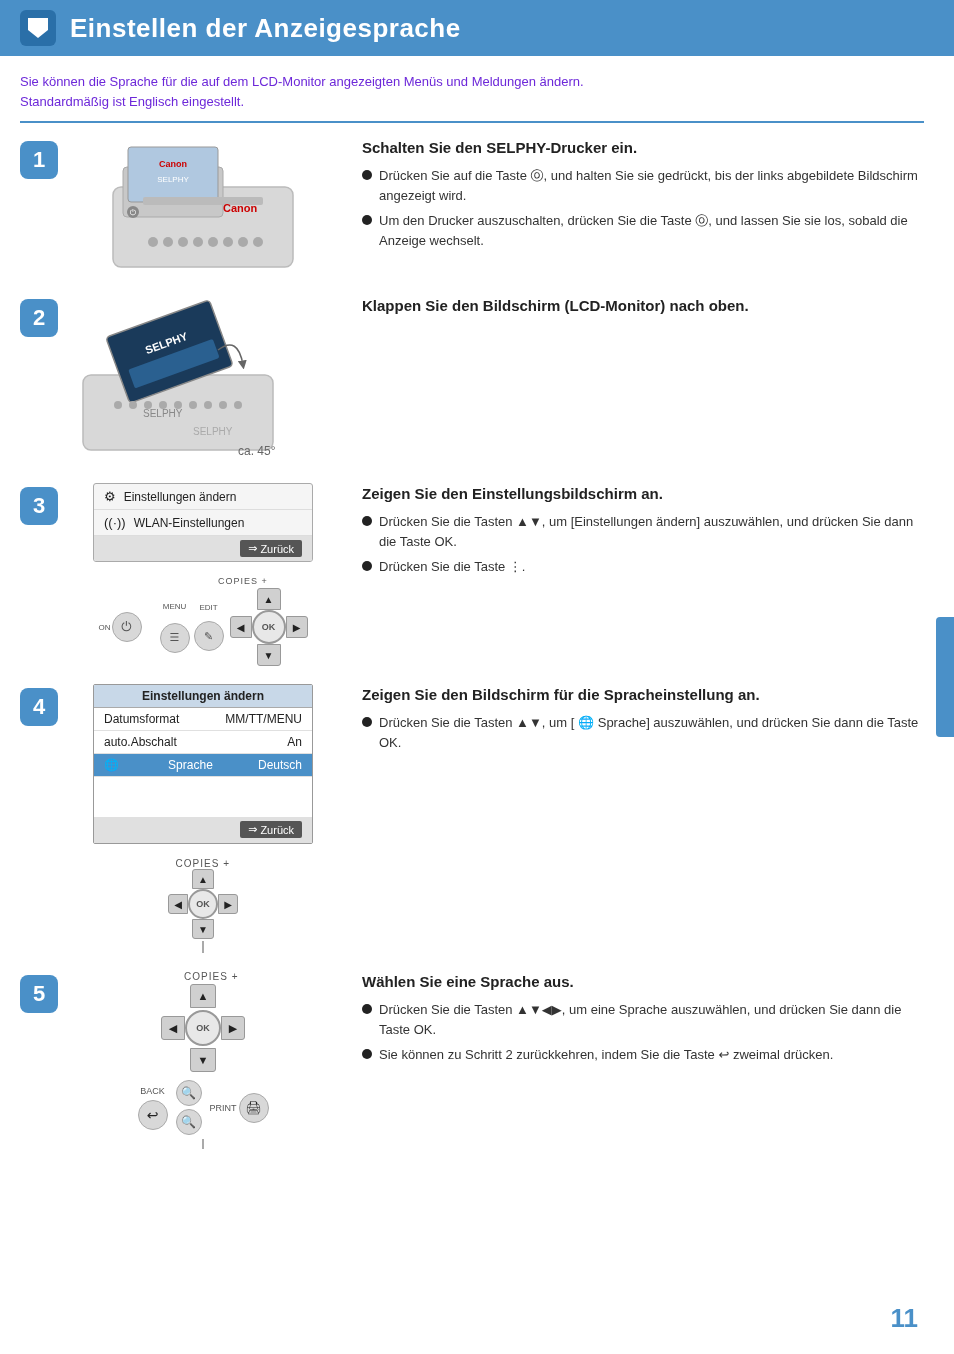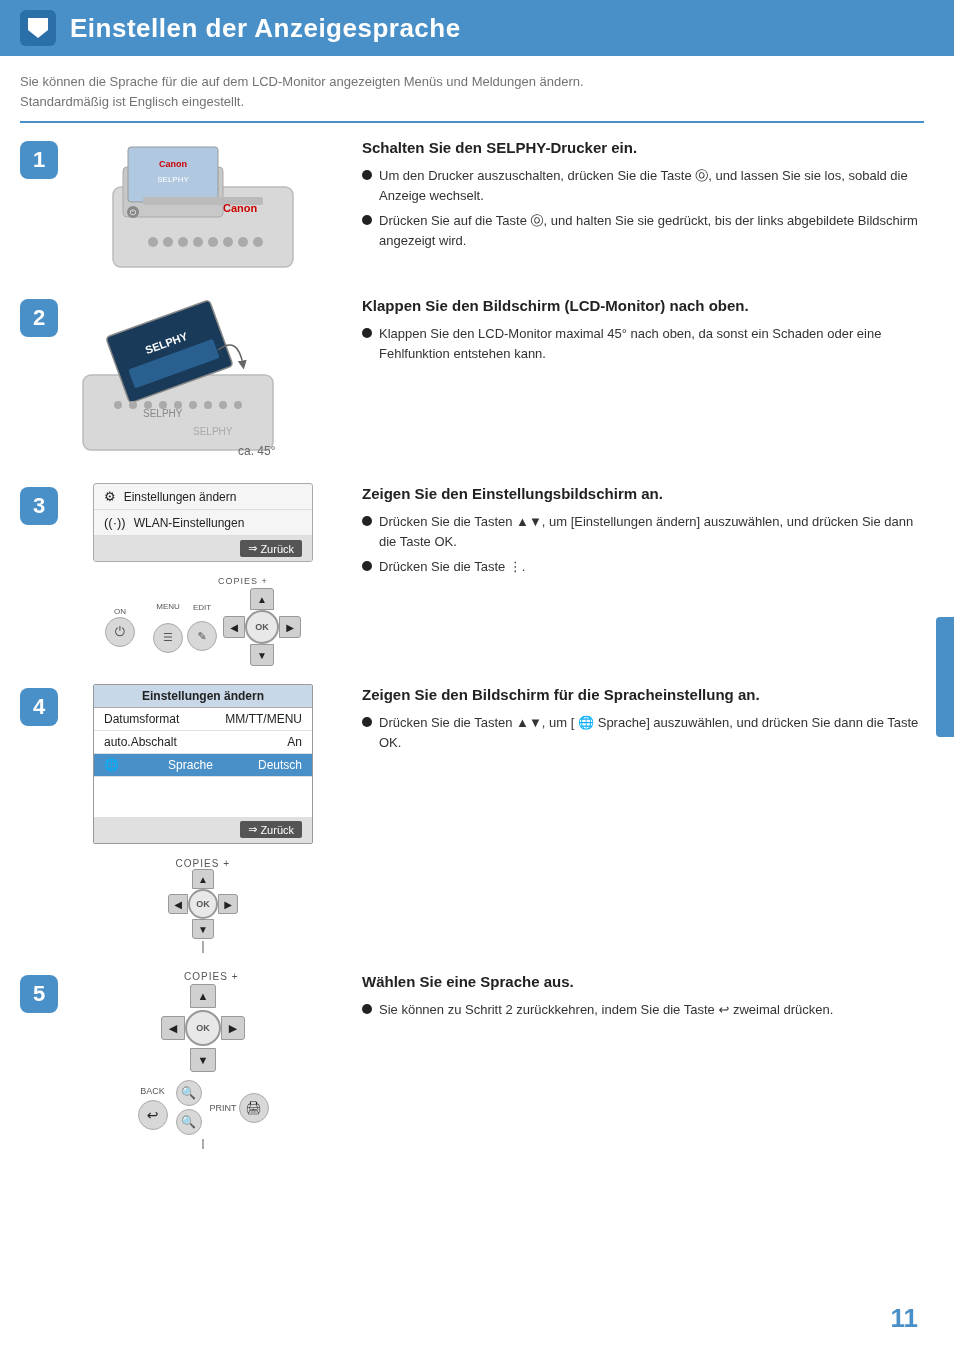--- a/index.html
+++ b/index.html
@@ -44,21 +44,21 @@
       color: #fff;
       letter-spacing: 0.5px;
     }
 
     .page-content {
       padding: 16px 30px 20px 20px;
     }
 
     .intro-text {
       font-size: 13px;
-      color: #737373;
+      color: #6d28d9;
       margin-bottom: 14px;
       border-bottom: 2px solid #4a90c8;
       padding-bottom: 10px;
       line-height: 1.5;
     }
 
     .step-row {
       display: flex;
       align-items: flex-start;
       margin-bottom: 18px;
@@ -292,25 +292,25 @@
           <rect x="50" y="60" width="120" height="8" rx="2" fill="#bbb"></rect>
 
           <text x="130" y="75" font-size="11" fill="#c00" font-weight="bold" font-family="Arial">Canon</text>
         </svg>
       </div>
       <div class="step-text">
         <div class="step-heading">Schalten Sie den SELPHY-Drucker ein.</div>
         <ul class="step-bullets">
           <li>
             <div class="bullet-dot"></div>
+            <span>Drücken Sie auf die Taste ⓞ, und halten Sie sie gedrückt, bis der links abgebildete Bildschirm angezeigt wird.</span>
+          </li>
+          <li>
+            <div class="bullet-dot"></div>
             <span>Um den Drucker auszuschalten, drücken Sie die Taste ⓞ, und lassen Sie sie los, sobald die Anzeige wechselt.</span>
-          </li>
-          <li>
-            <div class="bullet-dot"></div>
-            <span>Drücken Sie auf die Taste ⓞ, und halten Sie sie gedrückt, bis der links abgebildete Bildschirm angezeigt wird.</span>
           </li>
         </ul>
       </div>
     </div>
 
     <div class="step-row">
       <div class="step-number">2</div>
       <div class="step-image" style="align-items:flex-start;">
         <svg width="230" height="170">
 
@@ -340,26 +340,20 @@
           <circle cx="125" cy="110" r="4" fill="#aaa"></circle>
           <circle cx="140" cy="110" r="4" fill="#aaa"></circle>
           <circle cx="155" cy="110" r="4" fill="#aaa"></circle>
           <circle cx="170" cy="110" r="4" fill="#aaa"></circle>
 
           <text x="170" y="160" font-size="12" fill="#666" font-family="Arial">ca. 45°</text>
         </svg>
       </div>
       <div class="step-text">
         <div class="step-heading">Klappen Sie den Bildschirm (LCD-Monitor) nach oben.</div>
-        <ul class="step-bullets">
-          <li>
-            <div class="bullet-dot"></div>
-            <span>Klappen Sie den LCD-Monitor maximal 45° nach oben, da sonst ein Schaden oder eine Fehlfunktion entstehen kann.</span>
-          </li>
-        </ul>
       </div>
     </div>
 
     <div class="step-row" style="align-items:flex-start;">
       <div class="step-number">3</div>
       <div class="step3-image-col" style="flex:0 0 270px; margin-right:24px;">
 
         <div class="settings-screen">
           <div class="settings-screen-row">
             <span style="font-size:13px;">⚙</span>
@@ -377,21 +371,21 @@
           </div>
         </div>
 
         <div class="full-panel-wrap">
           <div style="display:flex; align-items:center; gap:6px; margin-bottom:2px;">
             <span style="font-size:9px; color:#555; letter-spacing:1px; margin-left:80px;">COPIES +</span>
           </div>
 
           <div style="display:flex; align-items:center; gap:2px;">
 
-            <div style="display:flex; flex-direction:column; align-items:center; gap:1px;">
+            <div style="display:flex; flex-direction:row; align-items:center; gap:1px;">
               <span style="font-size:8px; color:#555;">ON</span>
               <div style="width:30px; height:30px; border-radius:50%; background:#d8d8d8; border:1px solid #aaa; display:flex; align-items:center; justify-content:center; font-size:13px; color:#555;">⏻</div>
             </div>
 
             <div style="display:flex; flex-direction:column; align-items:center; gap:12px; margin-left:16px;">
               <span style="font-size:8px; color:#555;">MENU</span>
               <div style="width:30px; height:30px; border-radius:50%; background:#d8d8d8; border:1px solid #aaa; display:flex; align-items:center; justify-content:center; font-size:11px; color:#555;">☰</div>
             </div>
 
             <div style="display:flex; flex-direction:column; align-items:center; gap:9px; margin-left:2px;">
@@ -515,20 +509,24 @@
             </div>
           </div>
           <div style="width:2px; height:10px; background:#aaa; margin-top:2px;"></div>
         </div>
       </div>
       <div class="step-text">
         <div class="step-heading">Wählen Sie eine Sprache aus.</div>
         <ul class="step-bullets">
           <li>
             <div class="bullet-dot"></div>
+            <span>Drücken Sie die Tasten ▲▼◀▶, um eine Sprache auszuwählen, und drücken Sie dann die Taste OK.</span>
+          </li>
+          <li>
+            <div class="bullet-dot"></div>
             <span>Sie können zu Schritt 2 zurückkehren, indem Sie die Taste ↩ zweimal drücken.</span>
           </li>
         </ul>
       </div>
     </div>
 
   </div>
 
   <div style="position:absolute; bottom:20px; right:36px; font-size:26px; font-weight:bold; color:#4a90c8;">11</div>
 

